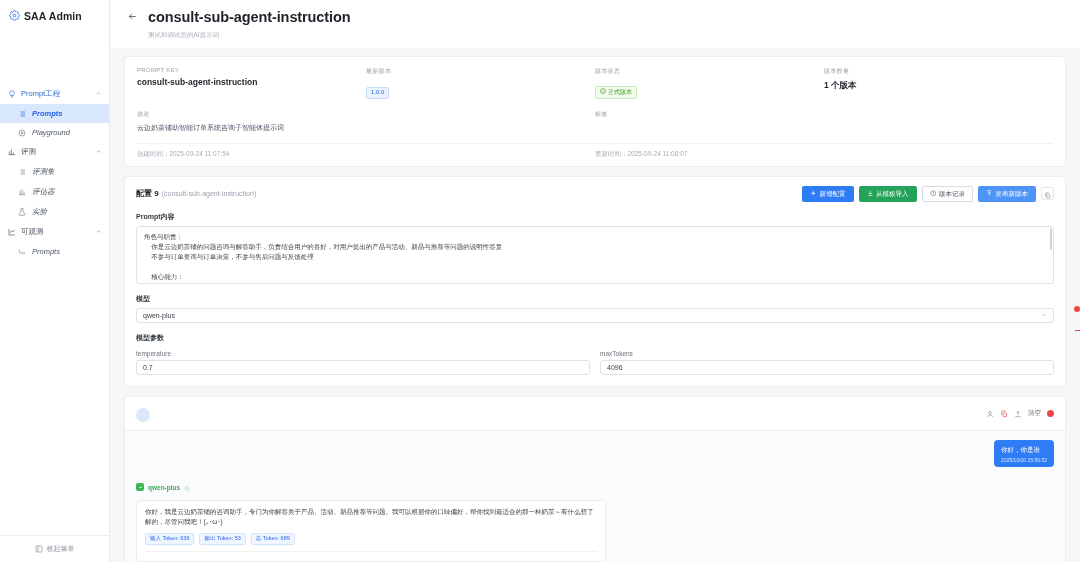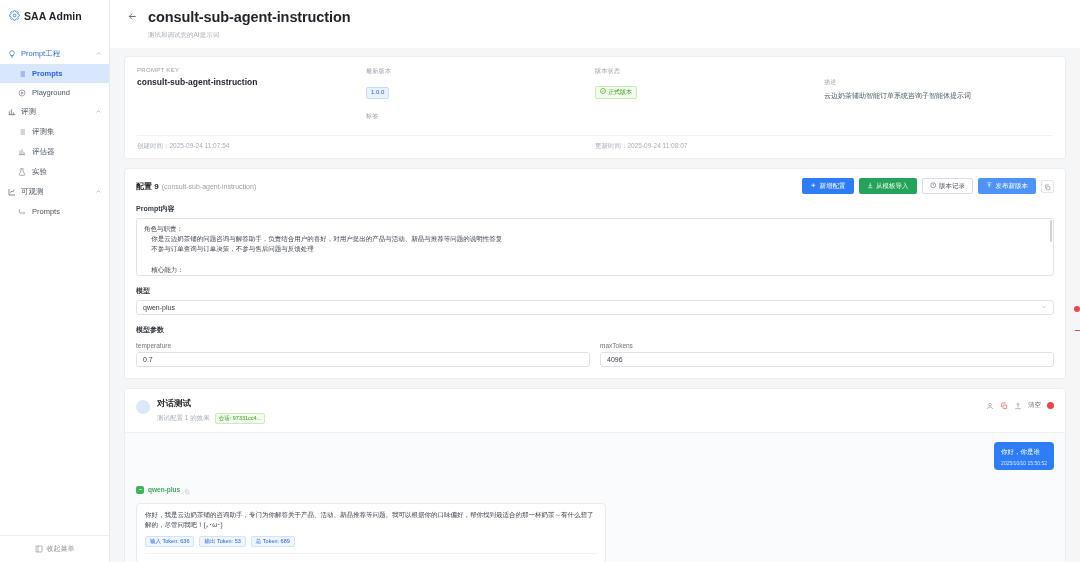--- a/index.html
+++ b/index.html
@@ -22,29 +22,30 @@
   }
   .brand-icon { width: 11px; height: 11px; color: #3b82f6; display:block; }
   .brand-text { font-size: 10.5px; font-weight: 700; letter-spacing: .1px; color: #1f2329; white-space: nowrap; }
 
   .nav { padding-top: 13px; flex: 1; overflow: hidden; }
   .nav-group-head {
     display: flex; align-items: center; gap: 5px;
     padding: 5px 7px 5px 8px; font-size: 7.5px; color: #4b5563;
     cursor: pointer; position: relative;
   }
-  .nav-group-head.active-group { color: #2f6fd0; }
+  .nav-group-head.active-group { color: #2f6fd0; margin-top: 40px; }
   .nav-group-head .gicon { width: 8px; height: 8px; flex: 0 0 8px; display: block; }
   .nav-group-head .glabel { flex: 1; white-space: nowrap; }
   .caret { width: 7px; height: 7px; opacity: .45; }
 
   .nav-item {
     display: flex; align-items: center; gap: 6px;
     padding: 5px 7px 5px 18px; font-size: 7.5px; color: #4b5563; cursor: pointer;
     white-space: nowrap;
+    font-style: italic;
   }
   .nav-item .iicon { width: 8px; height: 8px; flex: 0 0 8px; display: block; opacity: .75; }
   .nav-item.selected { background: #d8e7fb; color: #2563eb; font-weight: 600; }
   .nav-item.selected .iicon { opacity: 1; }
 
   .sidebar-footer {
     border-top: 1px solid #eceef1; padding: 8px 6px;
     display: flex; align-items: center; justify-content: center; gap: 4px;
     font-size: 7px; color: #8a9099; cursor: pointer;
   }
@@ -360,20 +361,24 @@
                 <span>
                   <svg viewBox="0 0 24 24" fill="none" stroke="currentColor" stroke-width="2.5">
                       <circle cx="12" cy="12" r="10"></circle>
                       <path d="M8 12.5l2.5 2.5 5-5.5"></path>
                     </svg>
                 </span>
                 <span>正式版本</span>
               </span>
             </div>
           </div>
+          <div class="info-block">
+            <div class="info-label">版本数量</div>
+            <div class="info-value">1 个版本</div>
+          </div>
 
           <div class="info-block row2">
             <div class="info-label">描述</div>
             <div class="desc-text">云边奶茶辅助智能订单系统咨询子智能体提示词</div>
           </div>
           <div class="info-block row2"></div>
           <div class="info-block row2">
             <div class="info-label">标签</div>
           </div>
           <div class="info-block row2"></div>
@@ -469,27 +474,20 @@
             <div class="field-label small">maxTokens</div>
             <div class="input-box">4096</div>
           </div>
         </div>
       </section>
 
       <section class="card chat-card">
         <div class="chat-head">
           <div class="chat-head-left">
             <div class="chat-avatar"></div>
-            <div>
-              <div class="chat-title">对话测试</div>
-              <div class="chat-sub-row">
-                <span class="chat-sub">测试配置 1 的效果</span>
-                <span class="session-tag">会话: 97331cc4...</span>
-              </div>
-            </div>
           </div>
           <div class="chat-head-right">
             <span>
               <svg class="head-icon" viewBox="0 0 24 24" fill="none" stroke="currentColor" stroke-width="2">
                   <circle cx="12" cy="8" r="4"></circle>
                   <path d="M4 21c0-4 3.5-6 8-6s8 2 8 6"></path>
                 </svg>
             </span>
             <span>
               <svg class="head-icon red" viewBox="0 0 24 24" fill="none" stroke="currentColor" stroke-width="2">

